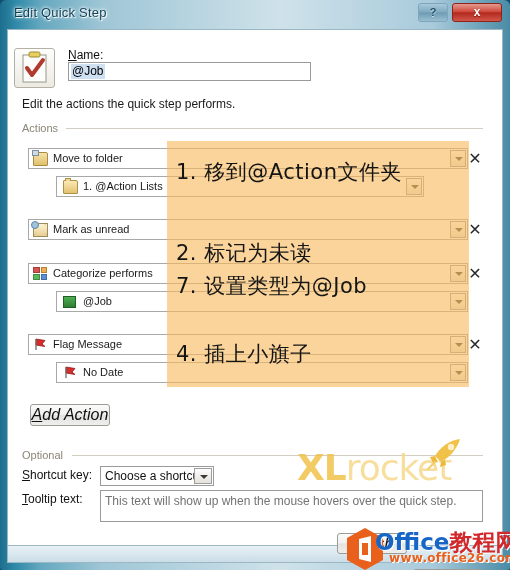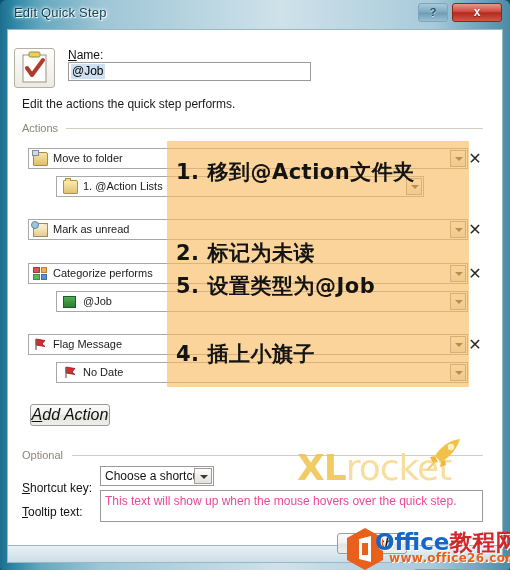--- a/index.html
+++ b/index.html
@@ -141,21 +141,21 @@
   }
   .ico-flag{width:14px;height:13px;}
   
   #overlay{
     position:absolute;left:167px;top:141px;width:302px;height:246px;
     background:rgba(247,186,92,.62);
     pointer-events:none;
   }
   .anno{
     position:absolute;left:176px;
-    font-size:21px;color:#141414;font-weight:bold;
+    font-size:21px;color:#141414;font-weight:normal;
     font-family:"DejaVu Sans", sans-serif;
     white-space:nowrap;letter-spacing:.5px;
   }
   
   .winbtn{
     position:absolute;box-sizing:border-box;
     background:linear-gradient(to bottom,#fbfbfb 0%,#f1f1f0 48%,#e4e3df 52%,#eeeeec 100%);
     border:1px solid #9c9c96;border-radius:3px;
     font-size:16px;color:#101010;text-align:center;cursor:pointer;
     font-family:"Liberation Sans", sans-serif;
@@ -174,22 +174,22 @@
   }
   #sc-arrow:after{
     content:"";position:absolute;left:5px;top:6px;
     border-left:4px solid transparent;border-right:4px solid transparent;
     border-top:4px solid #3b3b35;
   }
   #tt-box{
     position:absolute;left:100px;top:490px;width:383px;height:32px;
     background:#fff;border:1px solid #9a9a9a;box-sizing:border-box;
   }
-  #tt-ph{position:absolute;left:4px;top:3px;font-size:12px;color:#ec4899;}
-  .lab{position:absolute;font-size:12px;color:#111;margin-top:13px;}
+  #tt-ph{position:absolute;left:4px;top:3px;font-size:12px;color:#737373;}
+  .lab{position:absolute;font-size:12px;color:#111;}
   
   #xlrocket{
     position:absolute;left:297px;top:447px;
     font-size:36px;font-weight:bold;color:#f0c24a;
     font-family:"DejaVu Sans", sans-serif;letter-spacing:-1px;
     opacity:.85;
   }
   #xlrocket .lt{color:#f6d98b;font-weight:normal;}
   #rocket-icon{position:absolute;left:424px;top:437px;width:40px;height:34px;}
   #wm{position:absolute;left:345px;top:523px;width:165px;height:44px;}
@@ -291,21 +291,21 @@
         </svg>
     </span>
     <span class="lbl">No Date</span>
     <span class="ddbtn"></span>
   </div>
   <div class="delx" style="left:467px;top:337px;">✕</div>
 
   <div id="overlay"></div>
   <div class="anno" style="top:158px;">1. 移到@Action文件夹</div>
   <div class="anno" style="top:219px;margin-top:20px;">2. 标记为未读</div>
-  <div class="anno" style="top:272px;">5. 设置类型为@Job</div>
+  <div class="anno" style="top:272px;">7. 设置类型为@Job</div>
   <div class="anno" style="top:340px;">4. 插上小旗子</div>
 
   <div class="winbtn" style="left:30px;top:404px;width:80px;height:22px;line-height:20px;">
     <span><u>A</u>dd Action</span>
   </div>
 
   <div class="grp-label" style="left:22px;top:449px;">Optional</div>
   <div class="grp-line" style="left:72px;top:455px;width:411px;"></div>
 
   <div class="lab" style="left:22px;top:468px;"><u>S</u>hortcut key:</div>

